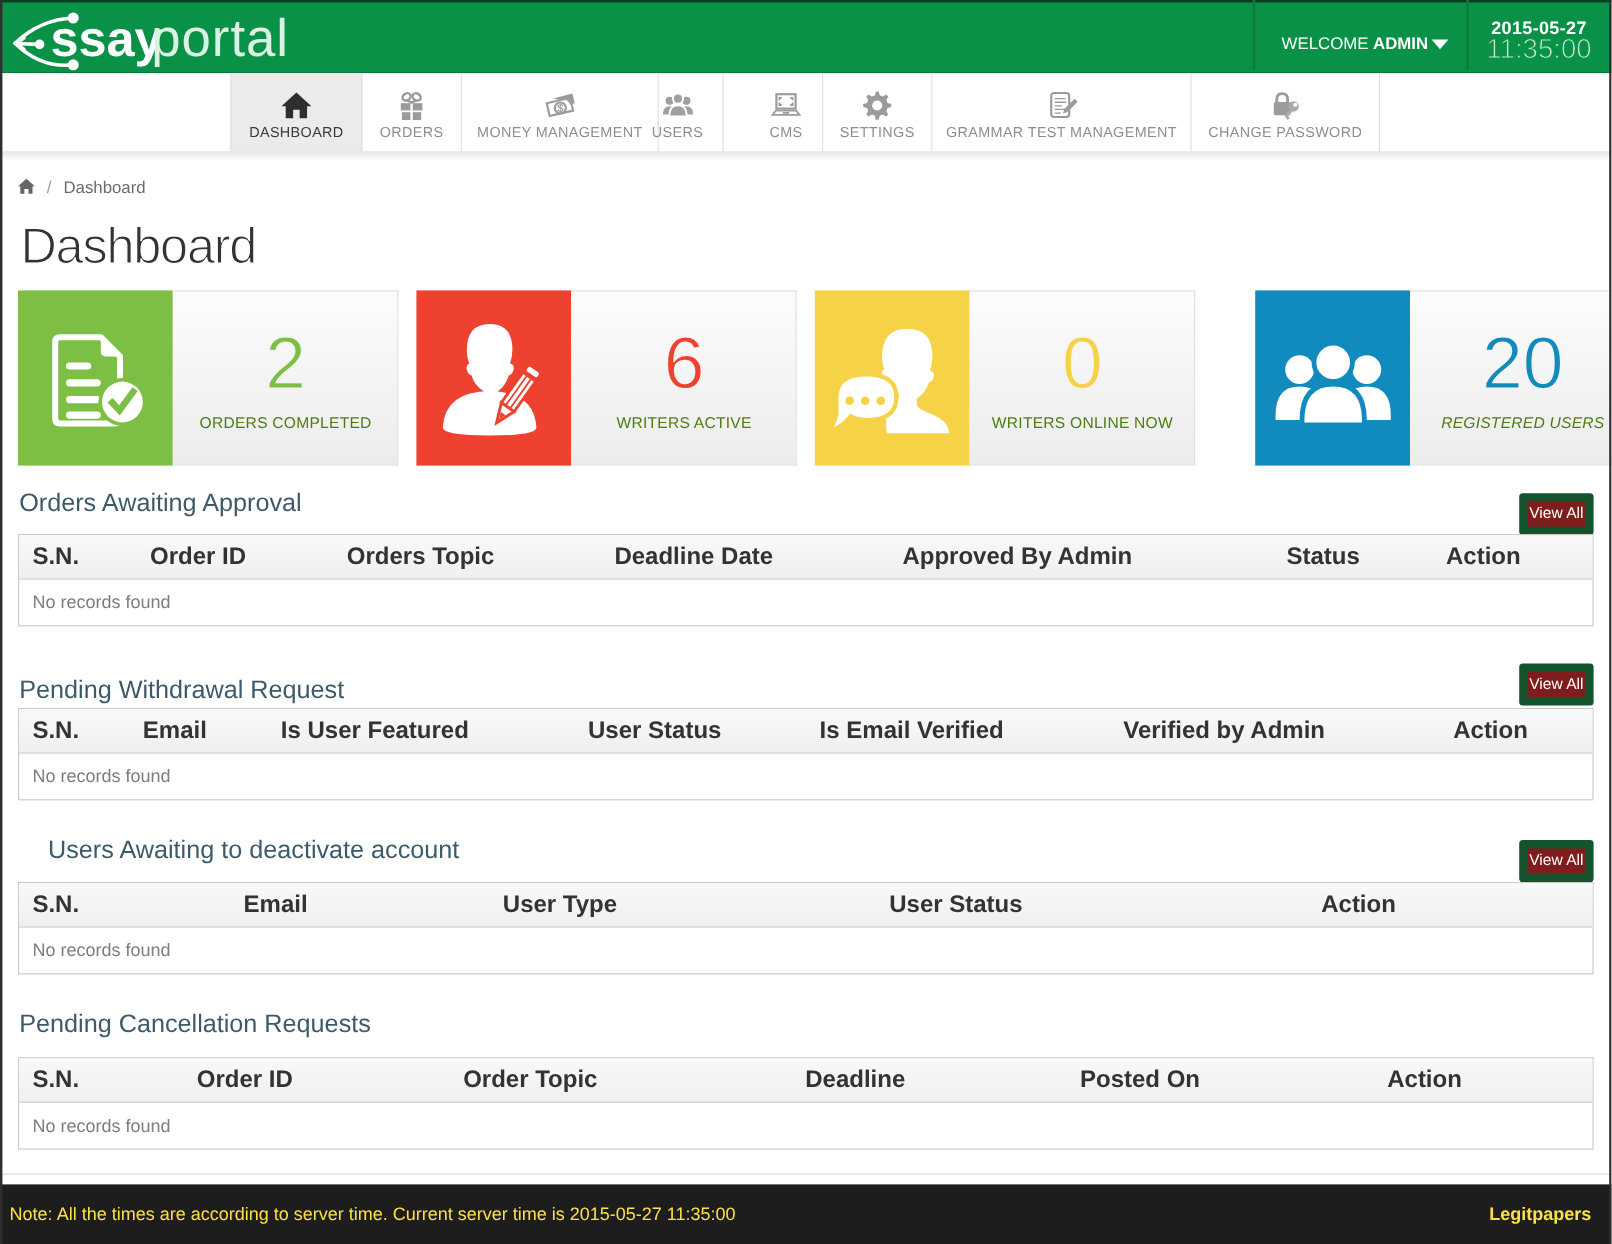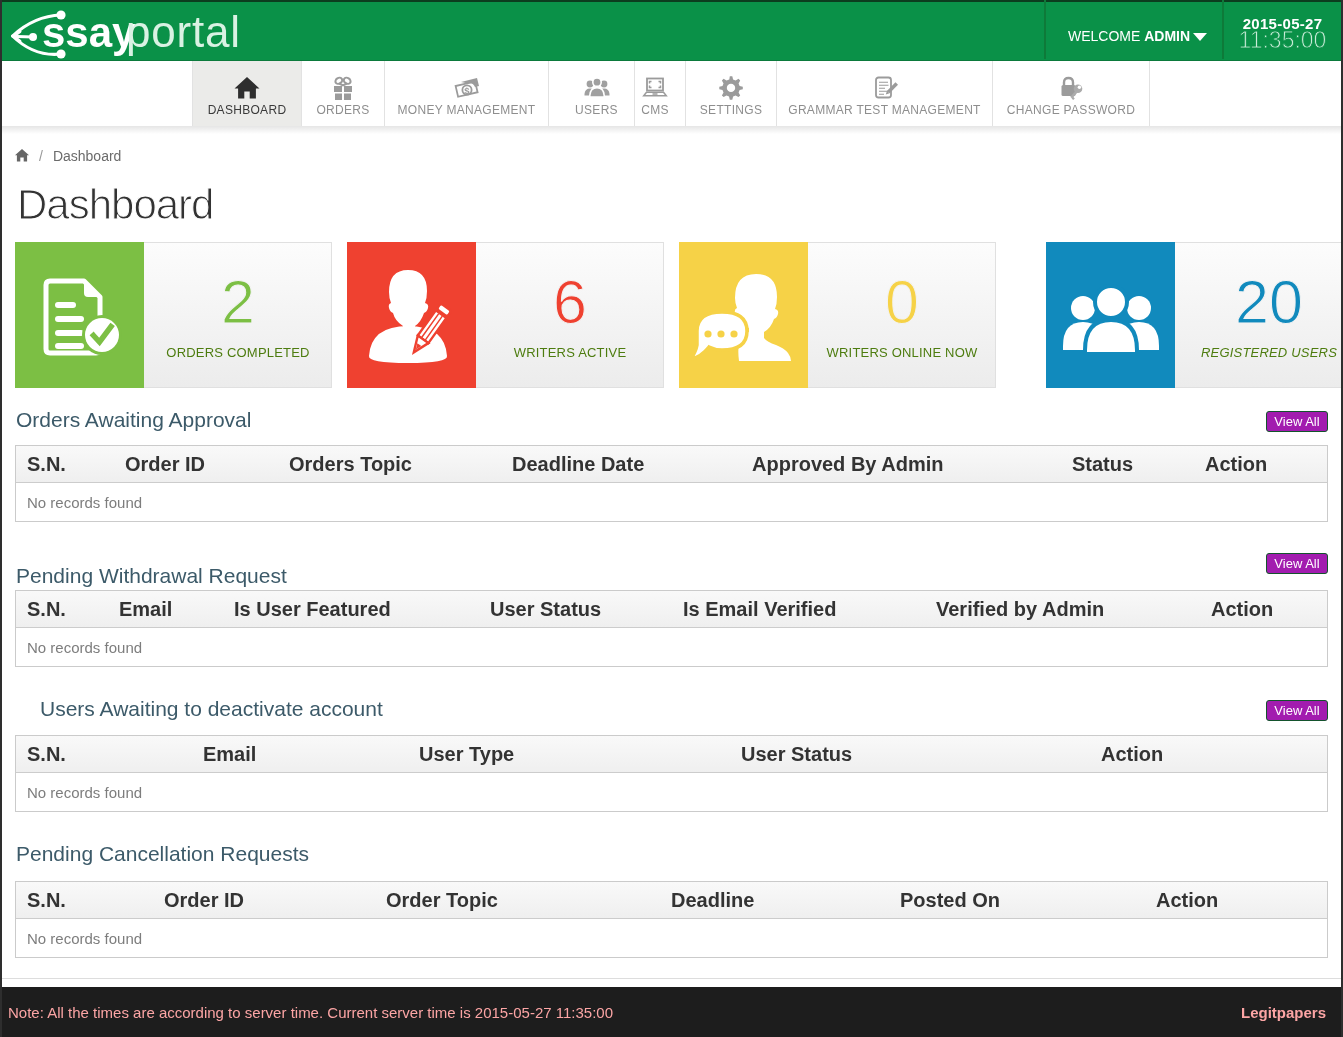--- a/index.html
+++ b/index.html
@@ -28,28 +28,28 @@
 #crumb .sl { color:#999; margin-right:10px; }
 h1 { position:absolute; left:17px; top:181px; font-size:42px; letter-spacing:-1px; font-weight:400; color:#333; -webkit-text-stroke:1px #fff; }
 
 .card { position:absolute; top:242px; width:317px; height:146px; }
 .card .ic { position:absolute; left:0; top:0; width:129px; height:146px; }
 .card .rt { position:absolute; left:129px; right:0; top:0; bottom:0; background:linear-gradient(#fcfcfc,#ececec); border:1px solid #e0e0e0; border-left:none; }
 .card .num { position:absolute; left:0; right:0; top:30px; text-align:center; font-size:61px; line-height:1; -webkit-text-stroke:1px #f3f3f3; }
 .card .cap { position:absolute; left:0; right:0; top:103px; text-align:center; font-size:13px; color:#4d7c0f; letter-spacing:.2px; }
 
 .stitle { position:absolute; left:16px; font-size:21px; color:#3c5a69; }
-.viewall { position:absolute; left:1266px; width:62px; height:21px; background:#a21caf; border:1px solid #14532d; border-radius:3px; color:#fff; font-size:13px; text-align:center; line-height:19px; }
+.viewall { position:absolute; left:1266px; width:62px; height:35px; background:#7f1d1d; border:7px solid #14532d; border-radius:3px; color:#fff; font-size:13px; text-align:center; line-height:19px; }
 .tbl { position:absolute; left:15px; width:1313px; height:77px; border:1px solid #cbcbcb; }
 .tbl .thead { position:absolute; left:0; right:0; top:0; height:37px; background:linear-gradient(#f9f9f9,#efefef); border-bottom:1px solid #ccc; }
 .tbl .thead span { position:absolute; top:0; line-height:37px; font-weight:bold; font-size:20px; color:#333; white-space:nowrap; }
 .tbl .norec { position:absolute; left:11px; top:37px; line-height:40px; font-size:15px; color:#7d7d7d; }
 
 #preline { position:absolute; left:0; top:978px; width:1343px; border-top:1px solid #ddd; }
-#footer { position:absolute; left:0; top:987px; width:1343px; height:50px; background:#1d1d1d; color:#fca5a5;text-align:right; }
+#footer { position:absolute; left:0; top:987px; width:1343px; height:50px; background:#1d1d1d; color:#fde047;text-align:right; }
 #footer .note { position:absolute; left:8px; top:17px; font-size:15px; }
 #footer .lp { position:absolute; right:17px; top:17px; font-size:15px; font-weight:bold; }
 
 #lborder,#rborder { position:absolute; top:0; bottom:0; width:2px; background:#2e2e2e; z-index:50; }
 #lborder{left:0;} #rborder{right:0;}
 </style>
 </head>
 <body>
 <div id="hdr">
   <svg id="logo" class="abs" style="left:0px; top:0px;" width="250" height="61" viewBox="0 0 250 61">
@@ -104,21 +104,21 @@
           <path d="M8 6 L24 2 L26 10 L22 11 Q20 6 15 7.5 Z"></path>
         </g>
       <g fill="none" stroke="#9b9b9b" stroke-width="1.8">
           <rect x="3.6" y="7.6" width="20" height="11" transform="rotate(-13 13.6 13.1)"></rect>
         </g>
       <circle cx="14" cy="14" r="4.6" fill="none" stroke="#9b9b9b" stroke-width="1.8"></circle>
       <text x="11.3" y="17.6" font-size="9.5" fill="#9b9b9b" font-weight="bold" font-family="Liberation Sans">$</text>
     </svg>
     <div class="lbl">MONEY MANAGEMENT</div>
   </div>
-  <div class="nitem" style="left:559px; width:76px;">
+  <div class="nitem" style="left:527px; width:76px;">
     <svg width="26" height="24" viewBox="0 0 26 24" fill="#a0a0a0">
       <circle cx="6" cy="8" r="3.4"></circle>
         <path d="M0.5 18 Q1 12.5 6 12.5 Q11 12.5 11.5 18 L11.5 19.5 L0.5 19.5 Z"></path>
       <circle cx="20" cy="8" r="3.4"></circle>
         <path d="M14.5 18 Q15 12.5 20 12.5 Q25 12.5 25.5 18 L25.5 19.5 L14.5 19.5 Z"></path>
       <circle cx="13" cy="6.2" r="4.2" stroke="#fff" stroke-width="1.6"></circle>
       <path d="M5.8 19.5 Q6.3 11.8 13 11.8 Q19.7 11.8 20.2 19.5 L20.2 21 L5.8 21 Z" stroke="#fff" stroke-width="1.6"></path>
     </svg>
     <div class="lbl">USERS</div>
   </div>

